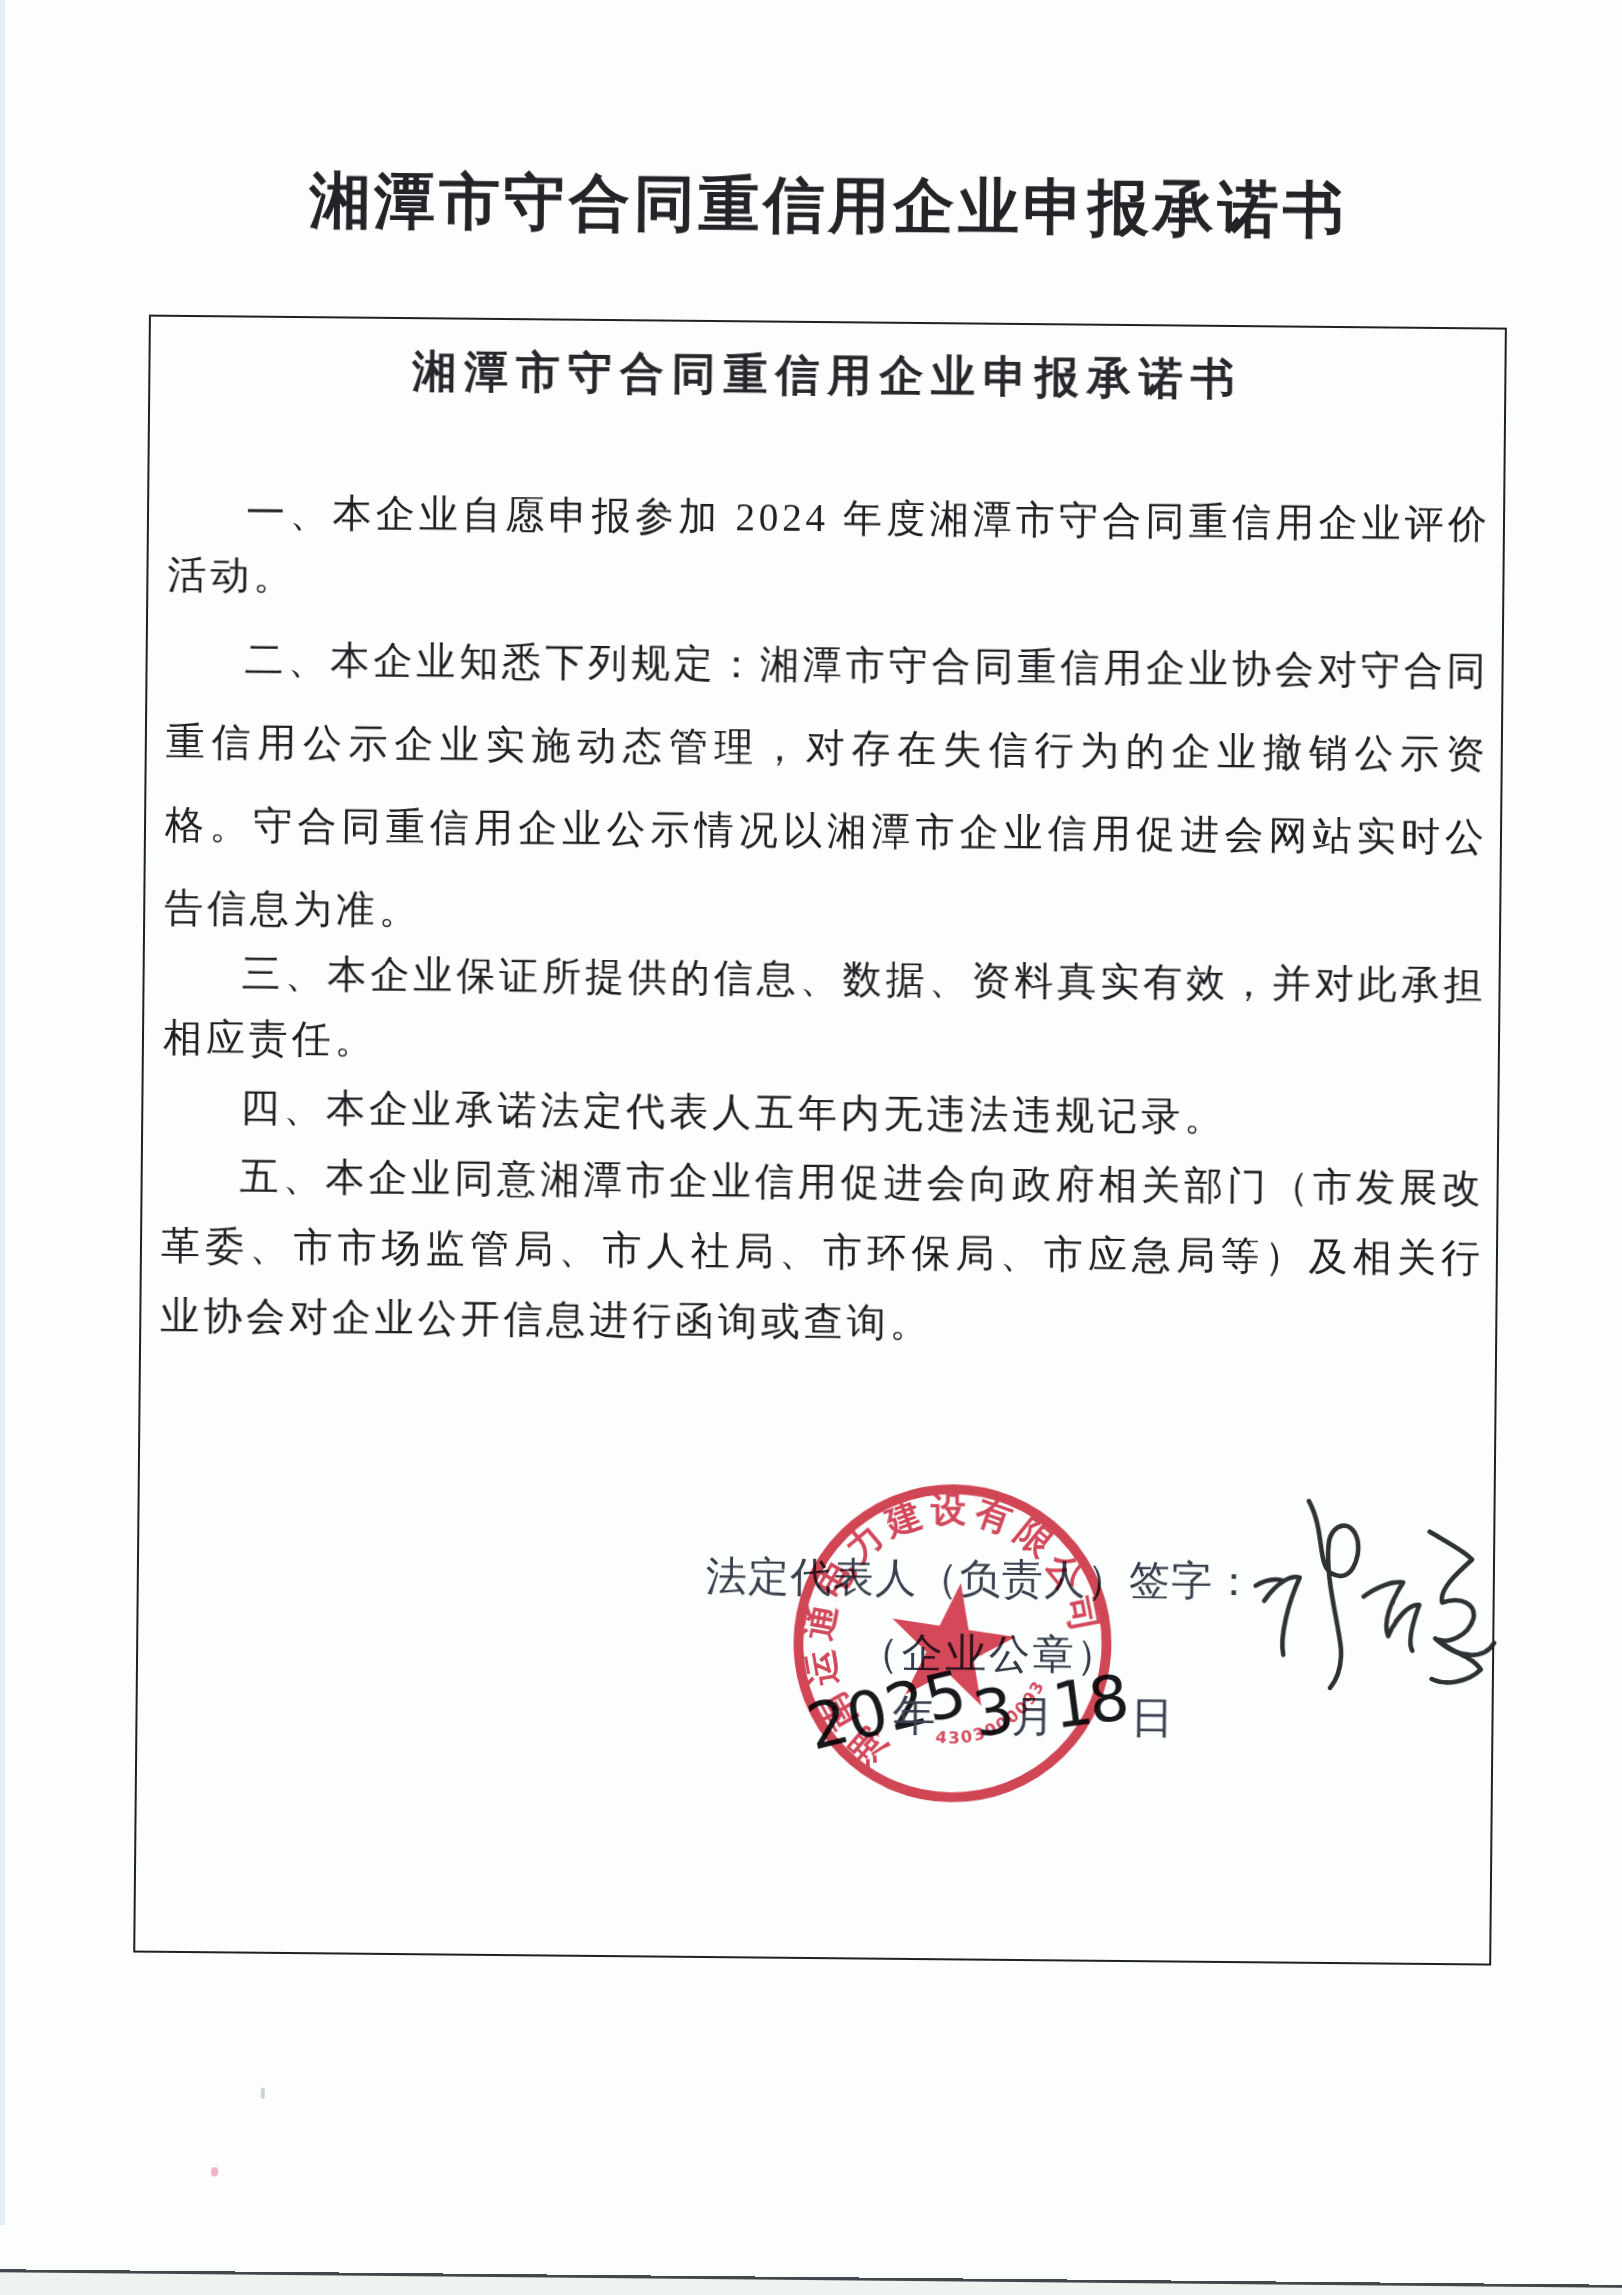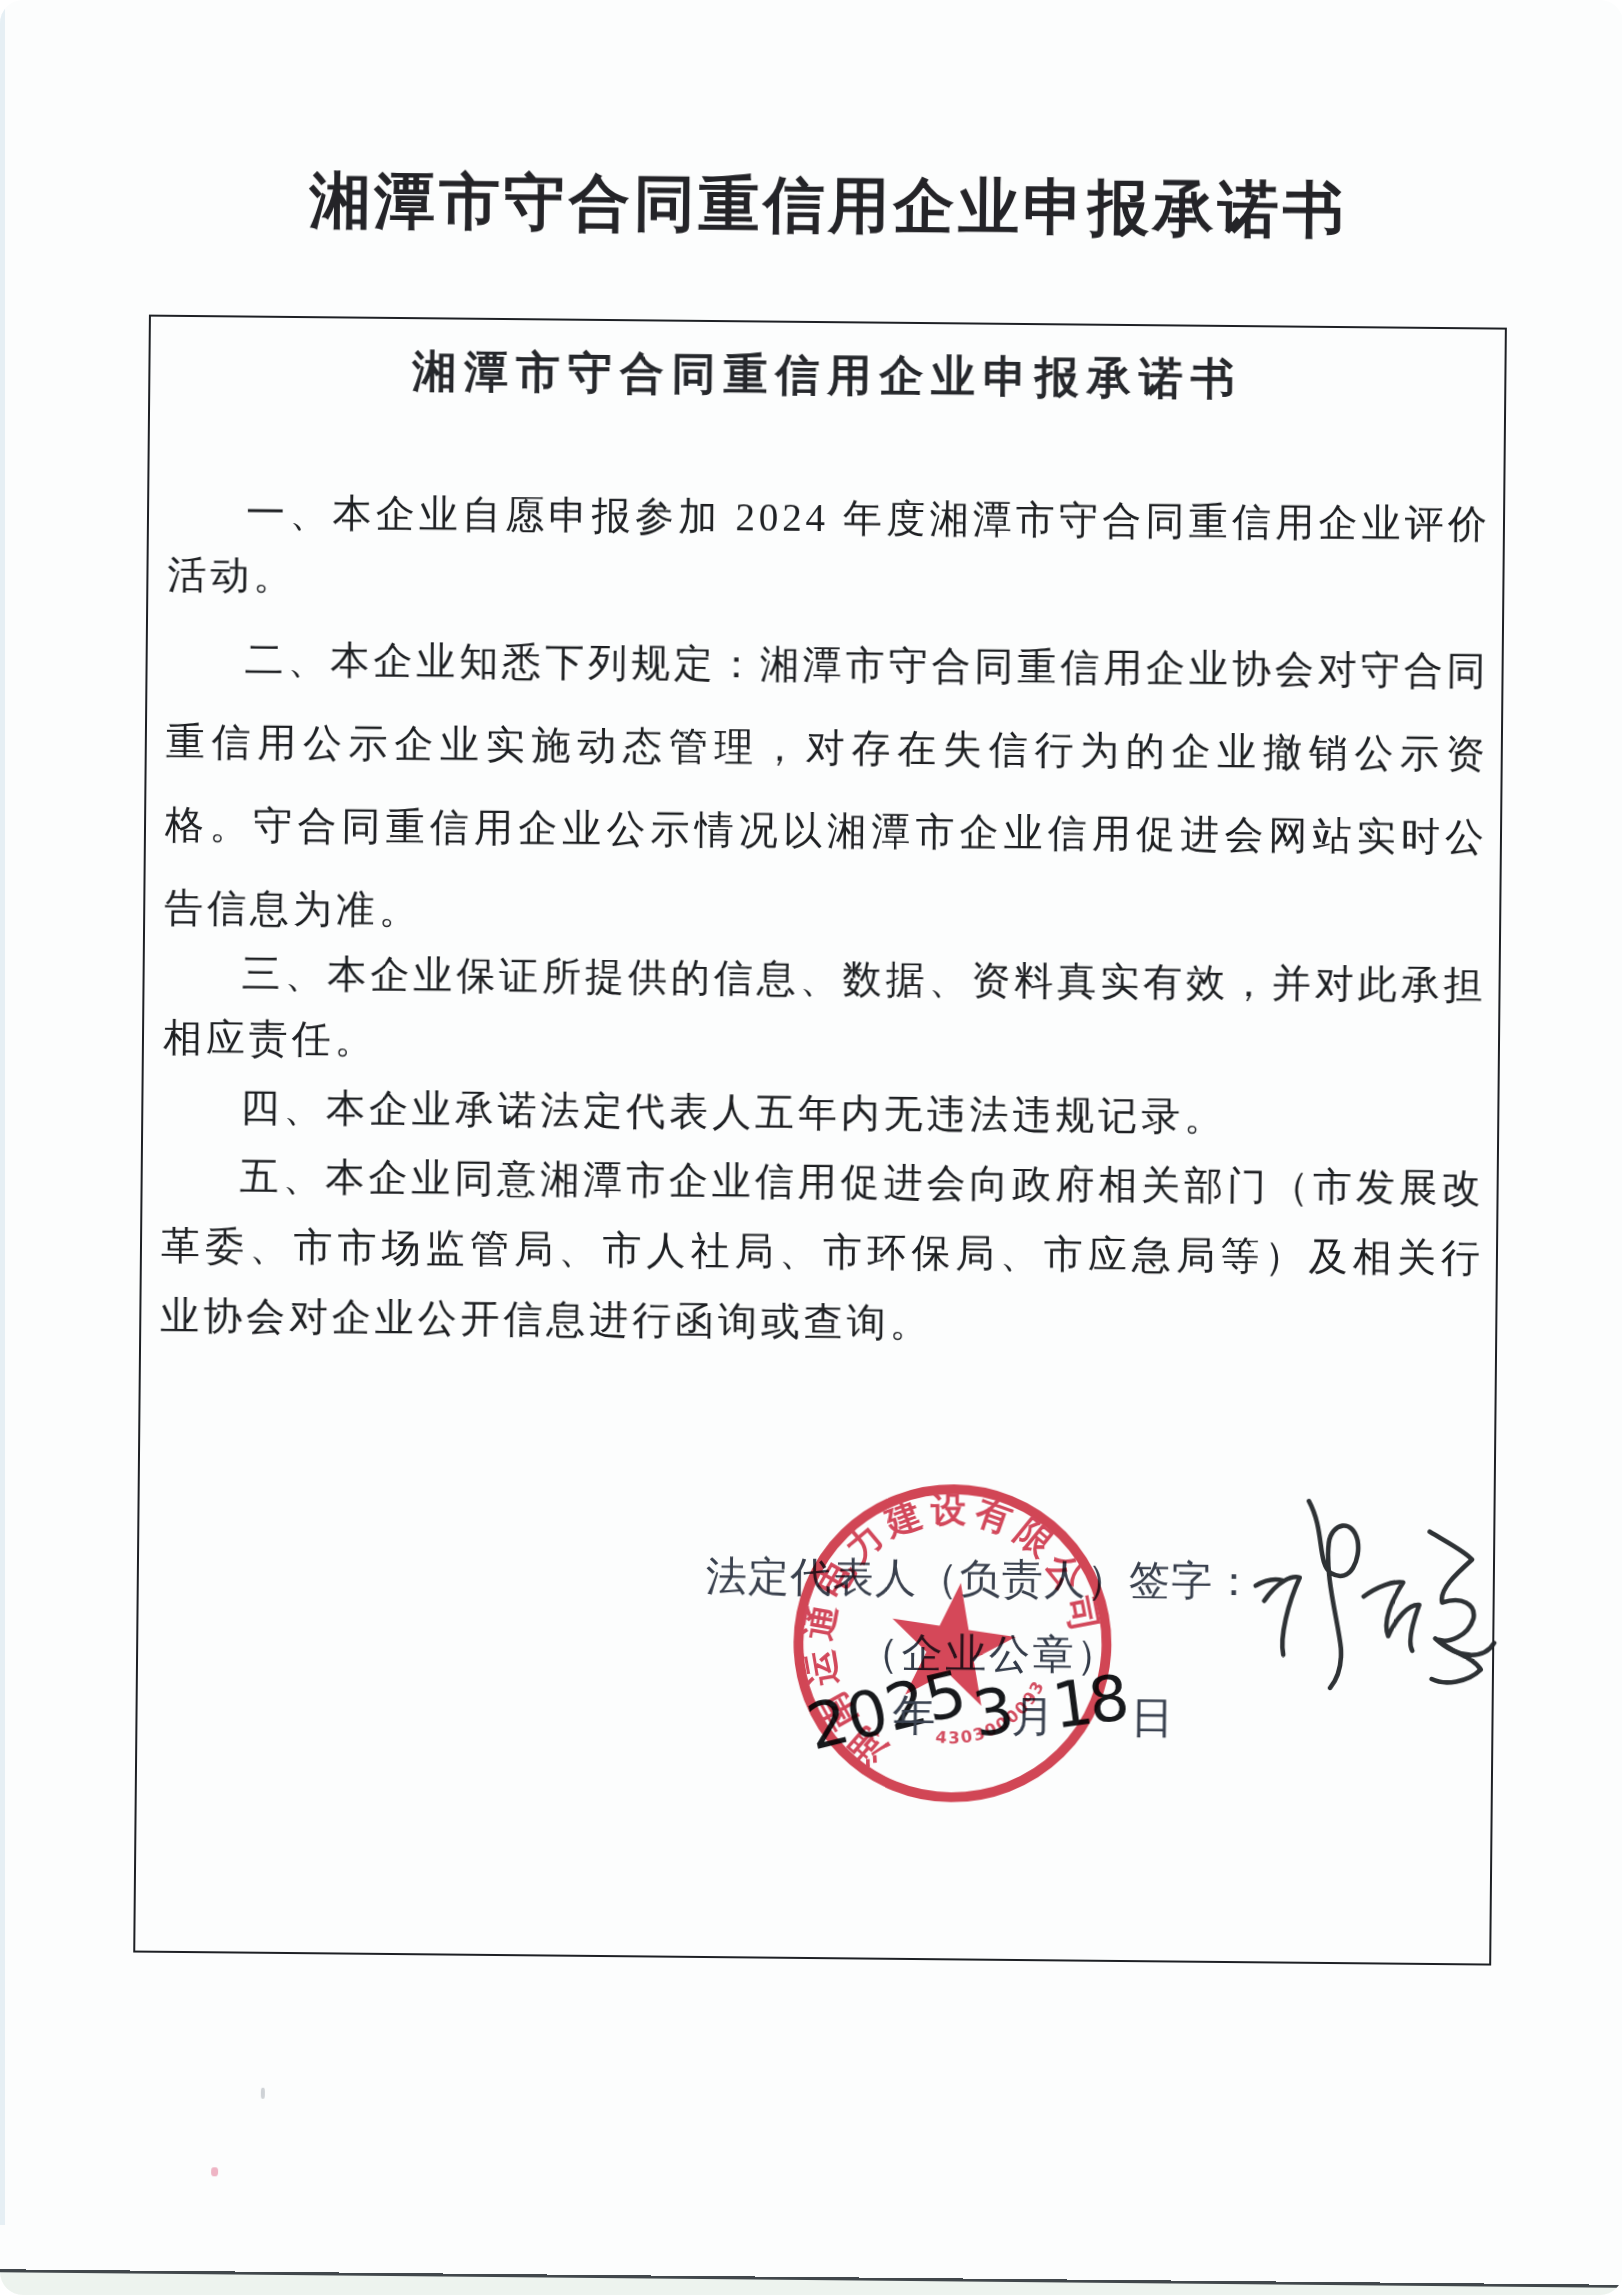--- a/index.html
+++ b/index.html
@@ -3,21 +3,20 @@
 <meta charset="utf-8">
 <style>
   html,body{margin:0;padding:0;background:#ffffff;}
   .page{
     position:relative;
     width:1623px;height:2295px;
     background:#fcfdfd;
     overflow:hidden;
     font-family:"Liberation Serif","DejaVu Serif",serif;
     color:#222428;
-    border-radius:23px;
   }
   .sheet{
     position:absolute;inset:0;
     transform:rotate(0.55deg);
     transform-origin:812px 1145px;
   }
   .abs{position:absolute;}
   .main-title{
     left:0;right:0;top:165px;
     text-align:center;text-indent:15.7px;

